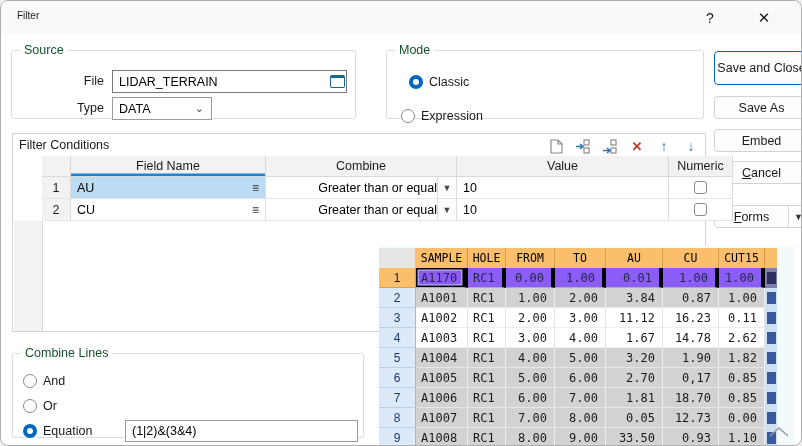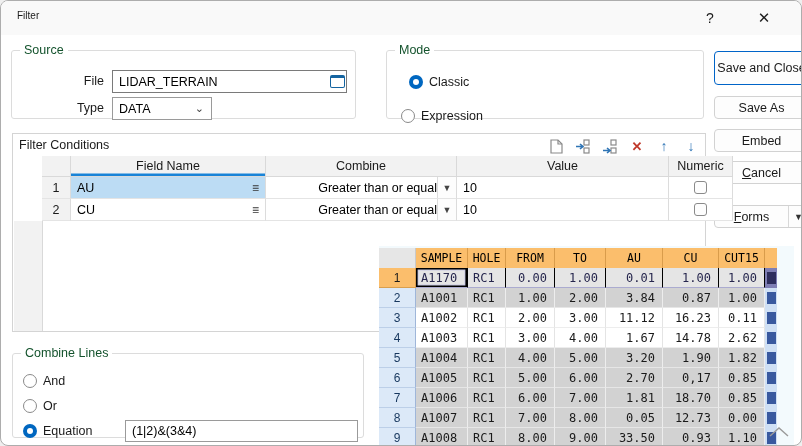--- a/index.html
+++ b/index.html
@@ -99,21 +99,21 @@
   .dt-grid { display:grid; grid-template-columns:37px 52px 38px 49px 51px 57px 56px 46px 40px;
              grid-auto-rows:20px; width:426px; font-family:"DejaVu Sans Mono", monospace; font-size:12px; }
   .dt-grid > div { display:flex; align-items:center; overflow:hidden; white-space:nowrap; }
   .dt-corner { height:21px; background:#E6E6E6; border-right:1px solid #C9C9C9; border-bottom:1px solid #B9B9B9; }
   .dt-h { height:21px; background:#FBBE6C; border-right:1px solid #D99C4B; border-bottom:1px solid #C98E3F;
           justify-content:center; color:#000; font-size:11.5px; }
   .dt-num { background:#DCE9F8; border-right:1px solid #9FB6D9; border-bottom:1px solid #BCCFE8;
             justify-content:center; color:#17375E; font-family:"Liberation Sans",sans-serif; font-size:12px; }
   .dt-num-sel { background:#FBBE6C; border-bottom:1px solid #D99F4E; border-right:1px solid #D99C4B; color:#1A1A1A; }
   .dt-cell { color:#1A1A1A; }
-  .dt-cell.s-selected { background:#e5e5e5; color:#26264D; border-right:1px solid #000000; border-bottom:1px solid #ABABD0; }
+  .dt-cell.s-selected { background:#8b5cf6; color:#26264D; border-right:4px solid #000000; border-bottom:1px solid #ABABD0; }
   .dt-cell.s-gray { background:#D2D2D2; border-right:1px solid #EDEDED; border-bottom:1px solid #E6E6E6; }
   .dt-cell.s-white { background:#FFFFFF; border-right:1px solid #E4E4E4; border-bottom:1px solid #EDEDED; }
   .dt-cell.al { padding-left:5px; }
   .dt-cell.ar { justify-content:flex-end; padding-right:7px; }
   .dt-cell.focus { box-shadow:inset 0 0 0 1.6px #000, inset 0 0 0 2.6px #C9C9E4; }
   .dt-sliver.s-selected { background:#7E7EB4; }
   .dt-sliver.sliver-lite { background:#CFE0F5; }
   .dt-sliver::after { content:""; width:9px; height:12px; margin-left:2px; background:#39599F; }
   .dt-sliver.s-selected::after { background:#2E2E5E; }
   .dt-sliver-h { height:21px; background:#FBBE6C; border-bottom:1px solid #C98E3F; }

